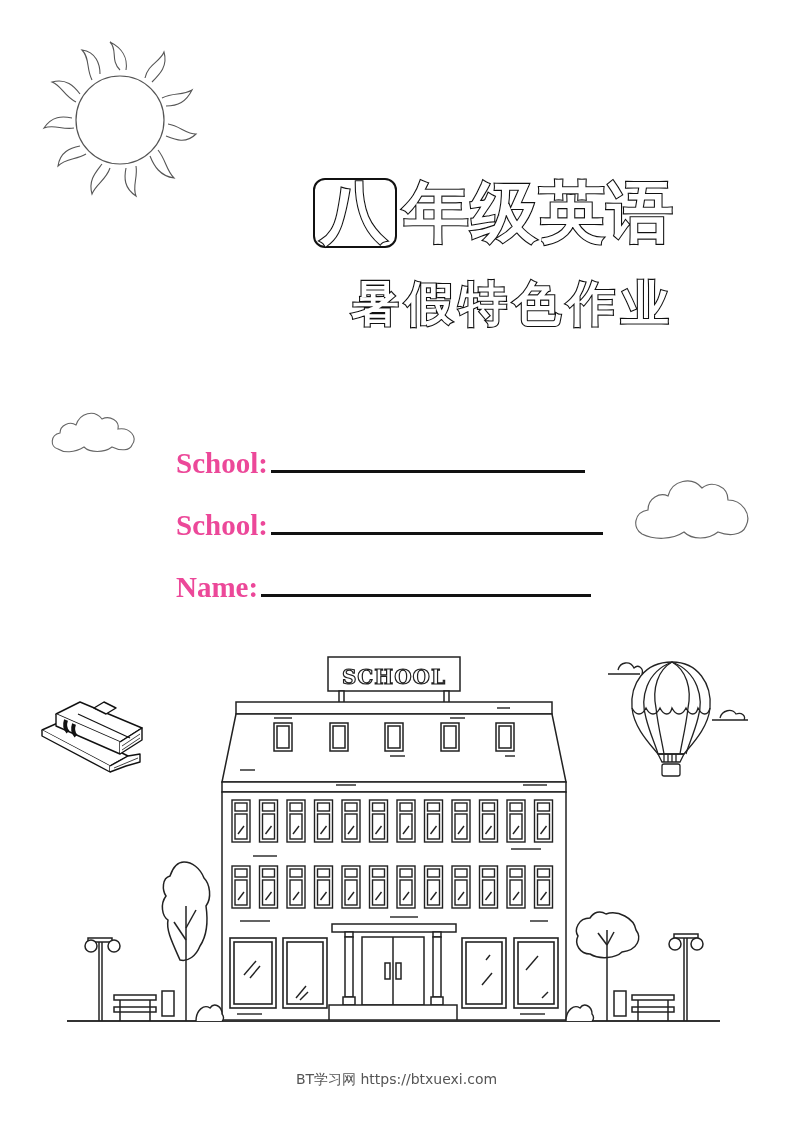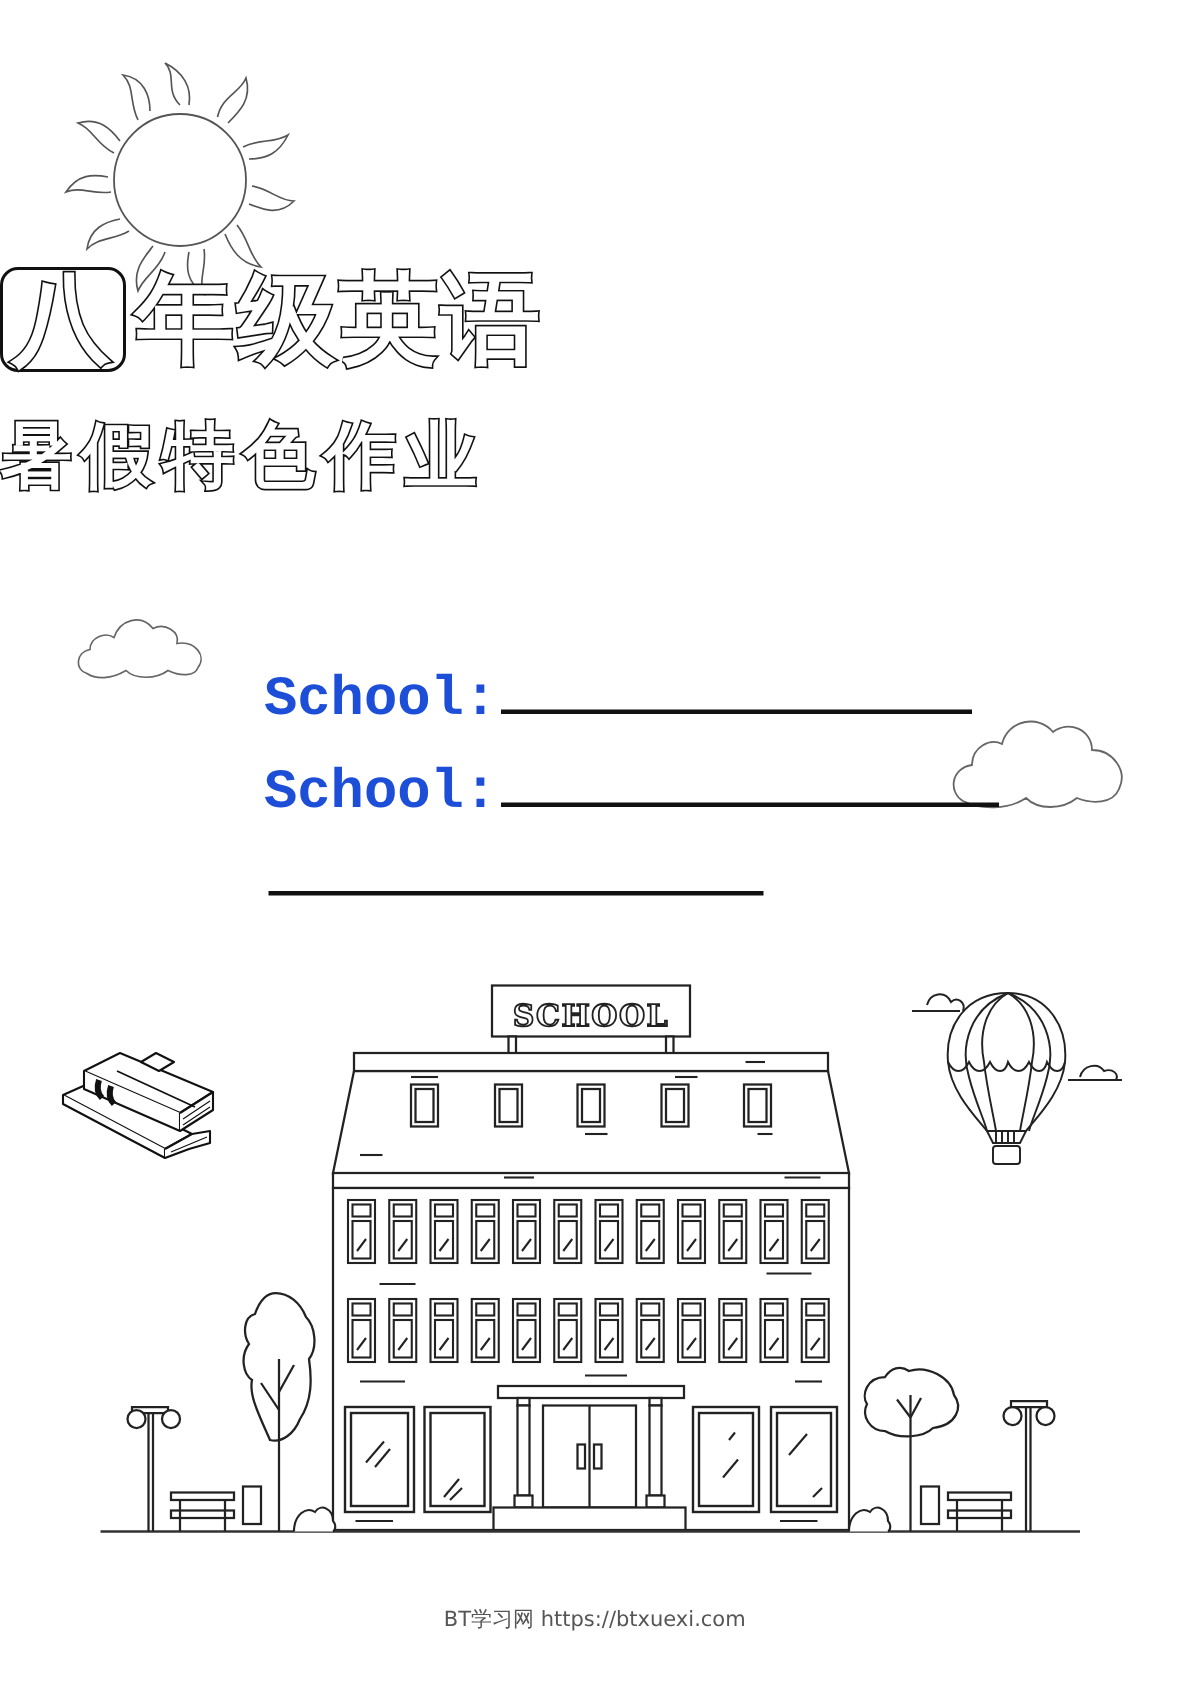--- a/index.html
+++ b/index.html
@@ -1,35 +1,35 @@
 <!DOCTYPE html>
 <html><head>
 <meta charset="utf-8">
 <style>
   html, body { margin: 0; padding: 0; background: #ffffff; }
   body { width: 793px; height: 1122px; position: relative; overflow: hidden; font-family: "DejaVu Sans", sans-serif; }
   .abs { position: absolute; }
   .title-line {
-    position: absolute; left: 0; width: 675px; text-align: left;
+    position: absolute; left: 0; width: 675px; text-align: right;
     font-family: "DejaVu Sans", sans-serif; font-weight: bold;
     color: #ffffff;
     -webkit-text-stroke: 2.2px #111;
     paint-order: stroke fill;
     letter-spacing: 2px;
     white-space: nowrap;
   }
   .t1 { top: 168px; font-size: 66px; }
   .t2 { top: 272px; font-size: 48px; letter-spacing: 6px; }
   .grade-box {
     display: inline-block; border: 2.5px solid #111; border-radius: 12px;
     padding: 0 6px; line-height: 1; margin-right: 6px;
   }
   .field-row {
     position: absolute; left: 176px; display: flex; align-items: baseline;
-    font-family: Liberation Mono, monospace; font-weight: bold; font-size: 37px; color: #1d4ed8;
+    font-family: Liberation Serif, serif; font-weight: bold; font-size: 29px; color: #ec4899;
   }
   .field-line { display: inline-block; border-bottom: 3px solid #111; height: 24px; margin-left: 3px; }
   .footer {
     position: absolute; top: 1071px; left: 0; width: 793px; text-align: center;
     font-family: "DejaVu Sans", sans-serif; font-size: 14px; color: #555;
   }
   svg { overflow: visible; }
 </style>
 </head>
 <body>
@@ -65,20 +65,21 @@
 
 <div class="field-row" style="top:446px">
   <span>School:</span>
   <span class="field-line" style="width:314px"></span>
 </div>
 <div class="field-row" style="top:508px">
   <span>School:</span>
   <span class="field-line" style="width:332px"></span>
 </div>
 <div class="field-row" style="top:570px">
+  <span>Name:</span>
   <span class="field-line" style="width:330px"></span>
 </div>
 
 <svg class="abs" style="left:38px;top:692px" width="110" height="82" viewBox="0 0 110 82">
   <g fill="#fff" stroke="#111" stroke-width="1.4" stroke-linejoin="round">
     <path d="M4 38 L22 30 L90 64 L72 74 Z"></path>
     <path d="M4 38 L4 44 L72 80 L72 74"></path>
     <path d="M72 74 L90 64 L102 62 L102 70 L88 74 L72 80"></path>
     <path d="M18 22 L42 10 L104 36 L82 50 Z"></path>
     <path d="M18 22 L18 34 L82 62 L82 50"></path>

